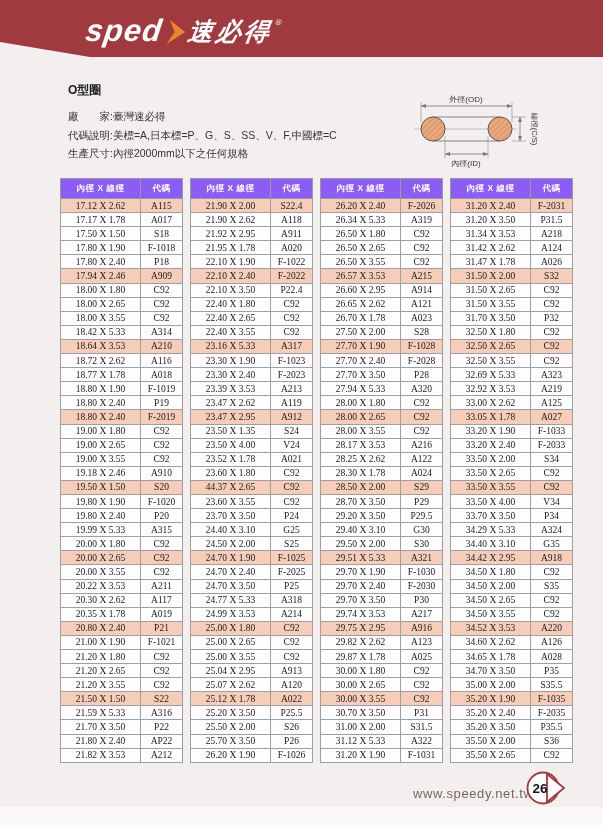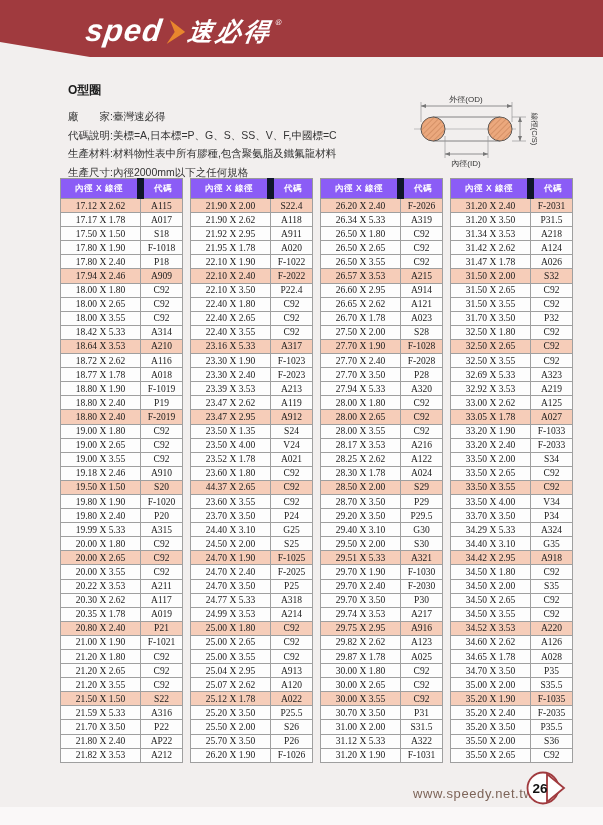--- a/index.html
+++ b/index.html
@@ -38,21 +38,21 @@
   .info-line{font-size:10.5px;line-height:18.5px;color:#333;white-space:nowrap;}
   
   .diagram{position:absolute;left:408px;top:92px;}
   
   .tables{position:absolute;left:60px;top:178px;display:flex;gap:7px;}
   table.spec{border-collapse:collapse;table-layout:fixed;width:122px;}
   table.spec th{
     height:19px;background:#8b5cf6;color:#fff;font-size:8.5px;font-weight:bold;
     border:1px solid #9a9a9a;padding:0;letter-spacing:0.5px;
   }
-  table.spec th.code-h{border-left:7px solid #0f172a;margin-left:22px;}
+  table.spec th.code-h{border-left:1px solid #0f172a;margin-left:22px;}
   table.spec col.c-size{width:80px;}
   table.spec col.c-code{width:42px;}
   table.spec td{
     height:13.1px;padding:0;border:1px solid #9f9f9f;background:#fdfdfd;
     font-family:"Liberation Serif",serif;font-size:9.5px;color:#1a1a1a;
     text-align:center;white-space:nowrap;
   }
   table.spec tr.hl td{background:#f6cdb9;}
   
   .footer-url{
@@ -76,21 +76,20 @@
     <span class="bt-main">O型圈</span>
     <span class="bt-sep">·</span>
     <span class="bt-sub">綜合尺寸表</span>
   </div>
 </div>
 
 <div class="info">
   <div class="info-title">O型圈</div>
   <div class="info-line">廠　　家:臺灣速必得</div>
   <div class="info-line">代碼說明:美標=A,日本標=P、G、S、SS、V、F,中國標=C</div>
-  <div class="info-line">生產材料:材料物性表中所有膠種,包含聚氨脂及鐵氟龍材料</div>
   <div class="info-line">生產尺寸:內徑2000mm以下之任何規格</div>
 </div>
 
 <div class="diagram">
   <svg width="180" height="80" viewBox="0 0 180 80">
     <defs>
       <pattern id="hatch" width="4" height="4" patternUnits="userSpaceOnUse" patternTransform="rotate(45)">
         <line x1="0" y1="0" x2="0" y2="4" stroke="#c07a50" stroke-width="1"></line>
       </pattern>
     </defs>

